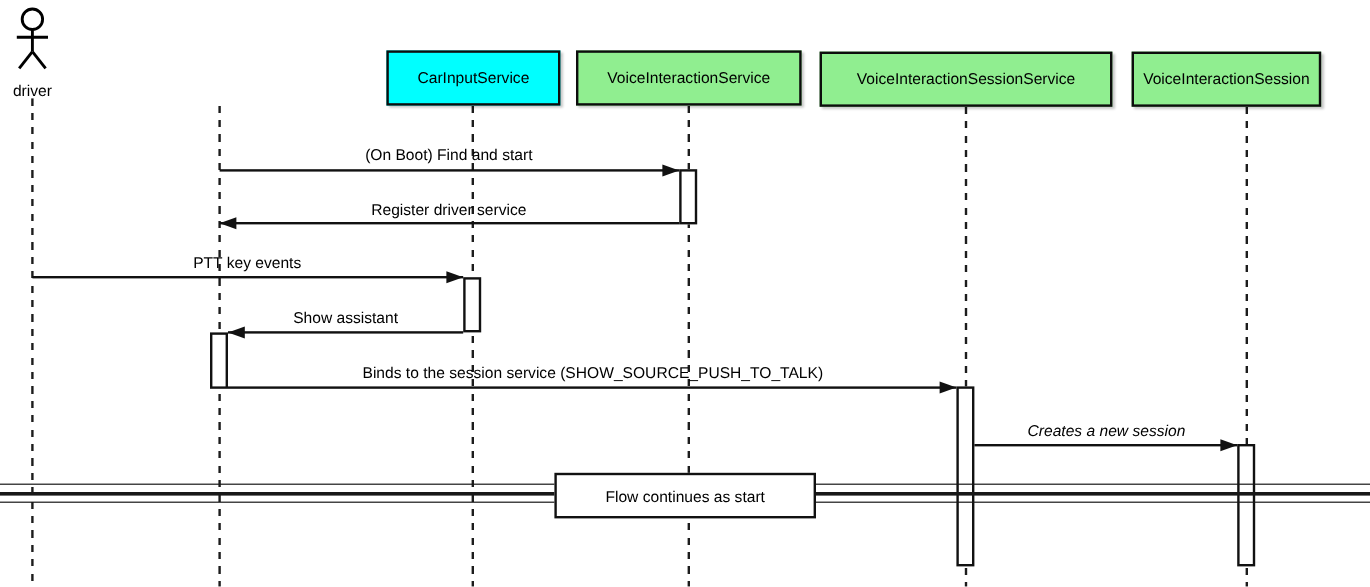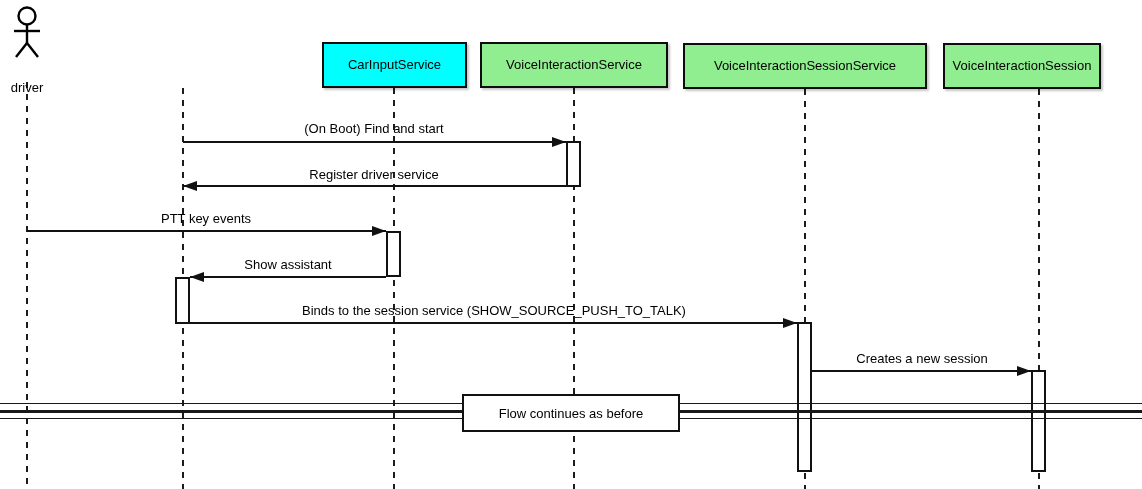--- a/index.html
+++ b/index.html
@@ -26,21 +26,21 @@
     display: flex;
     align-items: center;
     justify-content: center;
     text-align: center;
     font-size: 13px;
     line-height: 18px;
     white-space: pre-line;
     z-index: 3;
   }
   .actor-wrap { position: absolute; left: 6px; top: 4px; width: 42px; text-align: center; z-index: 3; }
-  .actor-label { font-size: 13px; margin-top: 16px; }
+  .actor-label { font-size: 13px; margin-top: 3px; }
   .activation {
     position: absolute;
     box-sizing: border-box;
     width: 15px;
     background: #ffffff;
     border: 2px solid #111111;
     z-index: 4;
   }
   .msg-line {
     position: absolute;
@@ -144,25 +144,25 @@
     <div class="arrow-left" style="left:190px; top:272px;"></div>
   </div>
 
   <div>
     <div class="msg-label" style="left:494px; top:303px;">Binds to the session service (SHOW_SOURCE_PUSH_TO_TALK)</div>
     <div class="msg-line" style="left:190px; top:322px; width:607px;"></div>
     <div class="arrow-right" style="left:783px; top:318px;"></div>
   </div>
 
   <div>
-    <div class="msg-label" style="left:922px; top:351px;">Creates a new session</div>
+    <div class="msg-label" style="left:922px; top:351px;font-style:italic;">Creates a new session</div>
     <div class="msg-line" style="left:812px; top:370px; width:219px;"></div>
     <div class="arrow-right" style="left:1017px; top:366px;"></div>
   </div>
 
   <div>
     <div class="div-line thin" style="top:403px;"></div>
     <div class="div-line thick" style="top:410px;"></div>
     <div class="div-line thin" style="top:418px;"></div>
-    <div class="divider-box">Flow continues as before</div>
+    <div class="divider-box">Flow continues as start</div>
   </div>
 
 </div>
 
 </body></html>

